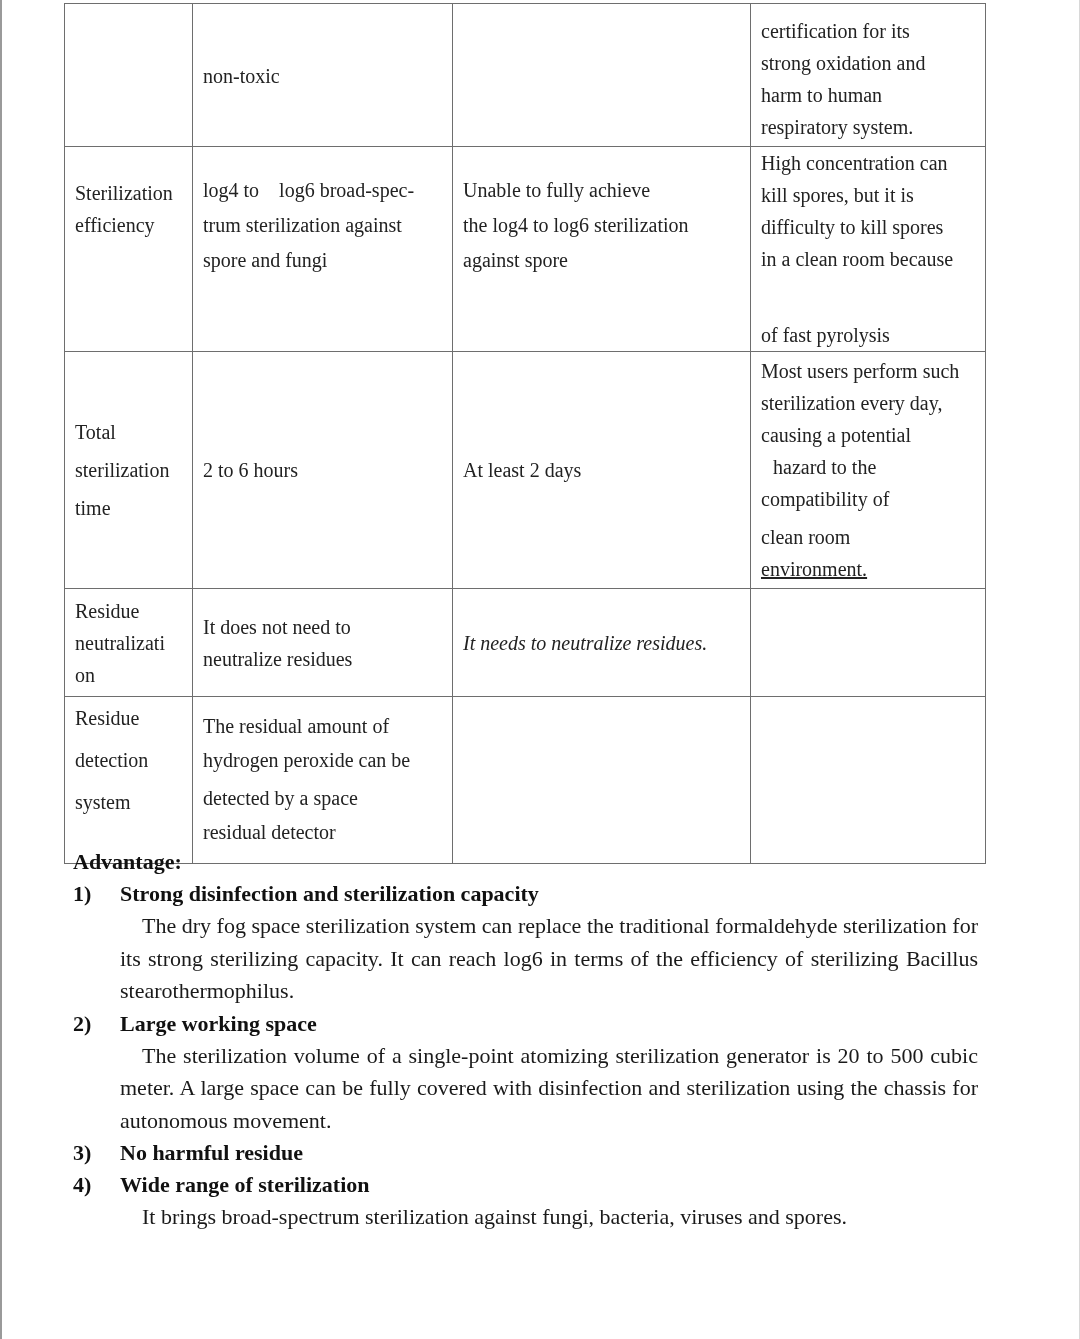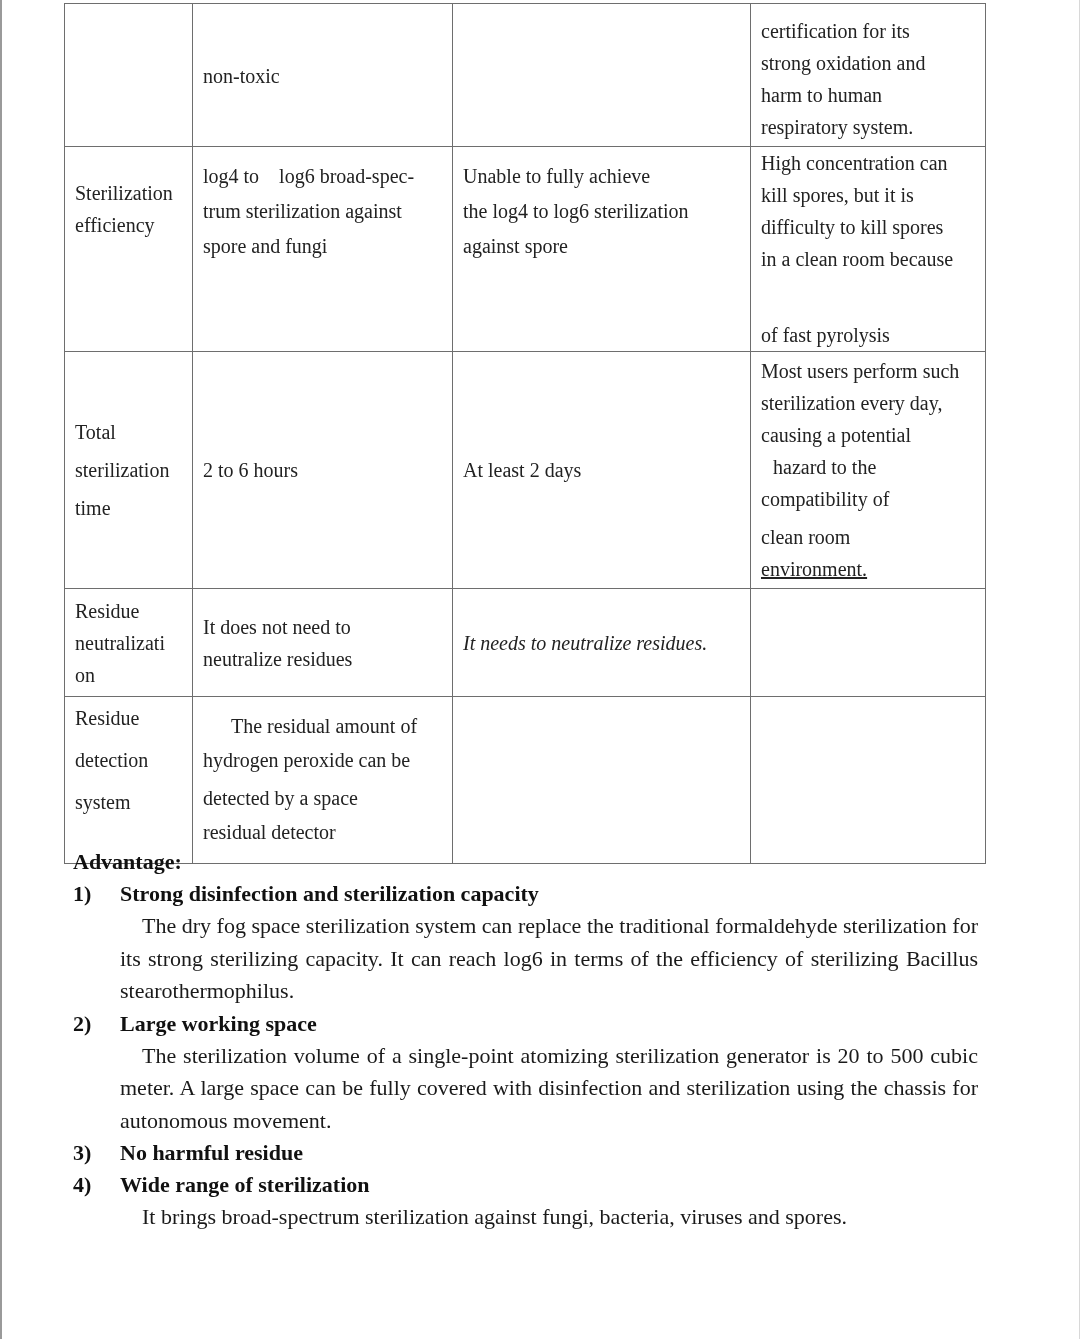--- a/index.html
+++ b/index.html
@@ -28,21 +28,21 @@
     .r0 td { height: 134px; vertical-align: top; }
     .r1 td { height: 166px; }
     .r2 td { height: 236px; }
     .r3 td { height: 101px; }
     .r4 td { height: 154px; }
     .r0 .c3cell { padding-top: 8px; }
     .r0 .c1cell { padding-top: 2px; line-height: 34px; }
     .r0 .c1cell .ln { line-height: 34px; }
     .r1 .c0cell .ln { line-height: 32px; }
     .r1 .c0cell { vertical-align: top; padding-top: 30px; }
-    .r1 .c1cell, .r1 .c2cell { vertical-align: top; padding-top: 12px; line-height: 35px; }
+    .r1 .c1cell, .r1 .c2cell { vertical-align: top; padding-top: 26px; line-height: 35px; }
     .r1 .c3cell { line-height: 32px; }
     .r2 .c0cell { line-height: 38px; }
     .r2 .c3cell { line-height: 32px; }
     .r2 .c3cell .ln:nth-child(5) { margin-bottom: 6px; }
     .r3 .c0cell { line-height: 32px; vertical-align: top; padding-top: 6px; }
     .r3 .c1cell { line-height: 32px; }
     .r4 .c0cell { line-height: 42px; vertical-align: top; padding-top: 0px; }
     .r4 .c1cell { line-height: 34px; vertical-align: top; padding-top: 12px; }
     .r4 .c1cell .ln:nth-child(3) { margin-top: 4px; }
 
@@ -146,21 +146,21 @@
         </td>
         <td class="c3cell"></td>
       </tr>
       <tr class="r4">
         <td class="c0cell">
           <span class="ln" style="white-space: pre;">Residue</span>
           <span class="ln" style="white-space: pre;">detection</span>
           <span class="ln" style="white-space: pre;">system</span>
         </td>
         <td class="c1cell">
-          <span class="ln" style="white-space: pre; margin-left: 28px;">The residual amount of</span>
+          <span class="ln" style="white-space: pre;">The residual amount of</span>
           <span class="ln" style="white-space: pre;">hydrogen peroxide can be</span>
           <span class="ln" style="white-space: pre;">detected by a space</span>
           <span class="ln" style="white-space: pre;">residual detector</span>
         </td>
         <td class="c2cell"></td>
         <td class="c3cell"></td>
       </tr>
     </tbody>
 </table>
 

